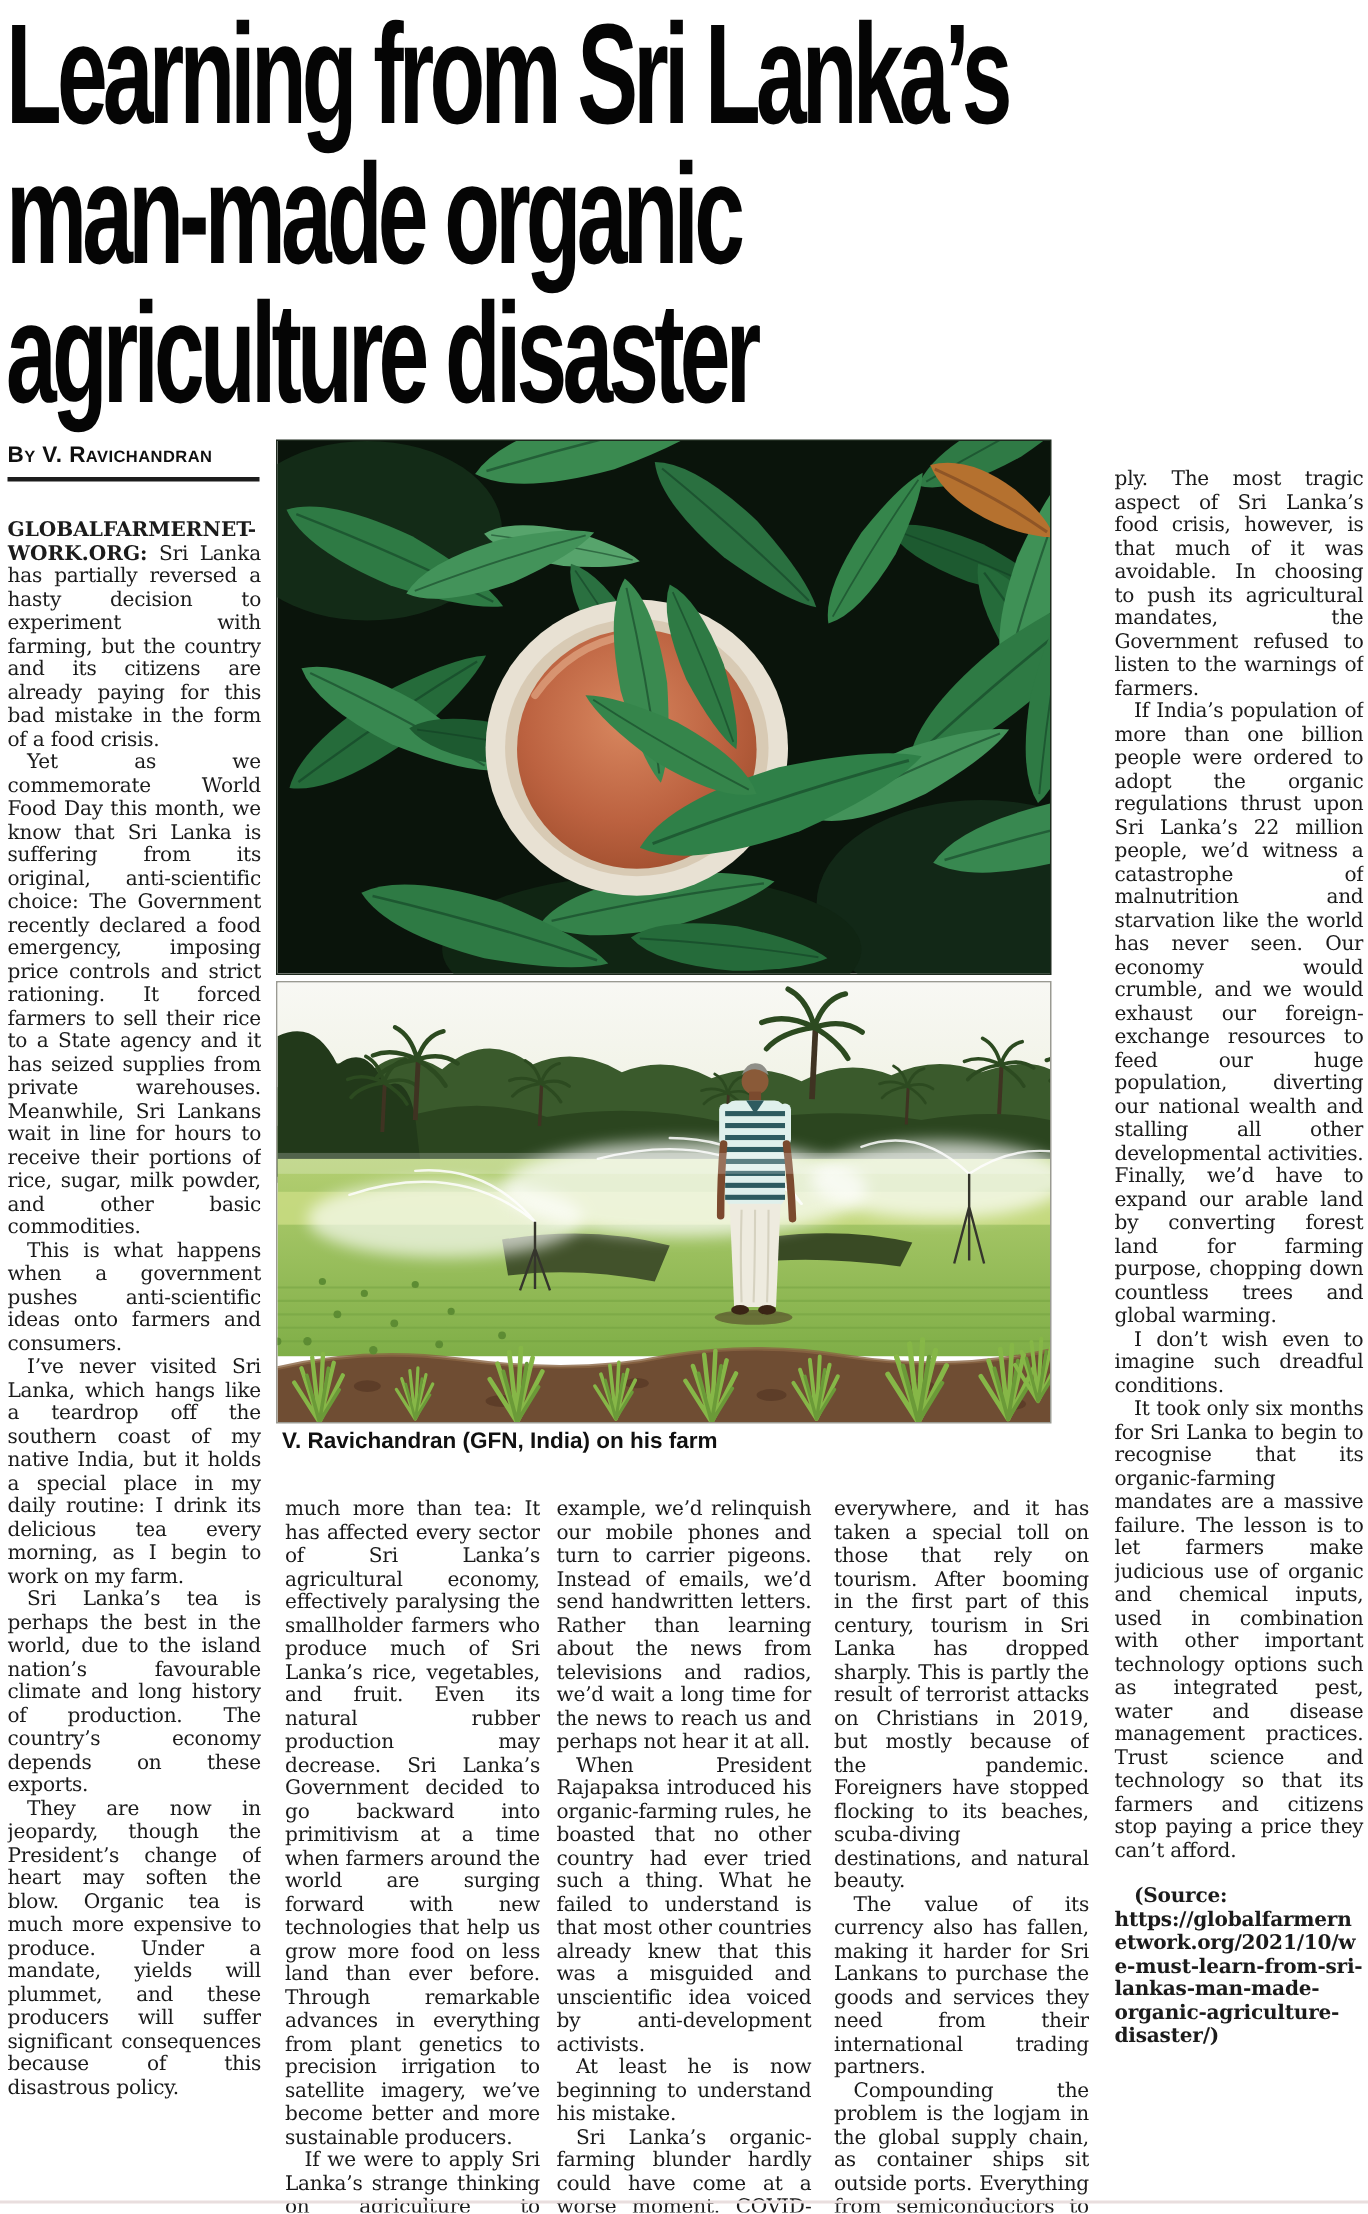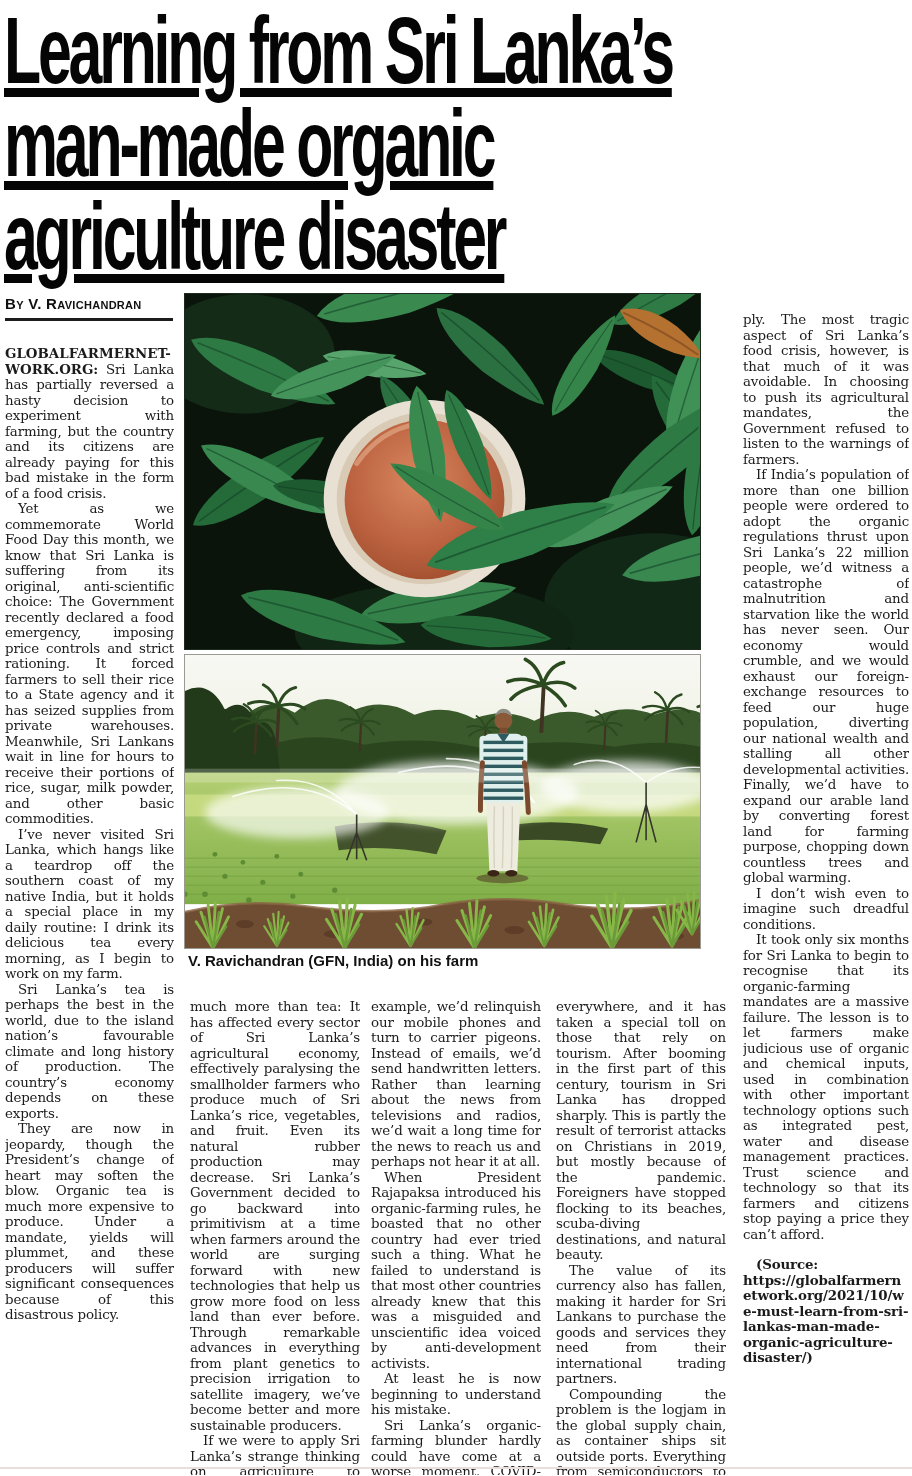--- a/index.html
+++ b/index.html
@@ -2,21 +2,21 @@
 <html lang="en"><head>
 <meta charset="utf-8">
 <style>
   * { margin:0; padding:0; box-sizing:border-box; }
   html,body { background:#ffffff; }
   body {
     position:relative; width:912px; height:1476px; overflow:hidden;
     font-family:"DejaVu Serif", serif; color:#141414;
   }
   
-  .headline { position:absolute; left:4px; top:4px; width:745px; color:#050505;text-decoration:underline; }
+  .headline { position:absolute; left:4px; top:4px; width:745px; color:#050505; }
   .hl-line {
     font-family:"Liberation Sans", sans-serif; font-weight:700;
     font-size:95px; line-height:93px; height:93px; letter-spacing:-5px;
     white-space:nowrap; transform:scaleX(0.64); transform-origin:0 0;
   }
   
   .byline {
     position:absolute; left:5px; top:295px; width:170px;
     font-family:"Liberation Sans", sans-serif; font-weight:700; font-size:15px;
     font-variant:small-caps; letter-spacing:0.3px; color:#101010;
@@ -56,20 +56,21 @@
   <div class="hl-line">man-made organic</div>
   <div class="hl-line">agriculture disaster</div>
 </div>
 
 <div class="byline">By V. Ravichandran</div>
 <div class="byline-rule"></div>
 
 <div class="col col-1">
   <p class="noindent"><span class="lead-bold">GLOBALFARMERNET-WORK.ORG:</span> <span>Sri Lanka has partially reversed a hasty decision to experiment with farming, but the country and its citizens are already paying for this bad mistake in the form of a food crisis.</span></p>
   <p>Yet as we commemorate World Food Day this month, we know that Sri Lanka is suffering from its original, anti-scientific choice: The Government recently declared a food emergency, imposing price controls and strict rationing. It forced farmers to sell their rice to a State agency and it has seized supplies from private warehouses. Meanwhile, Sri Lankans wait in line for hours to receive their portions of rice, sugar, milk powder, and other basic commodities.</p>
+  <p>This is what happens when a government pushes anti-scientific ideas onto farmers and consumers.</p>
   <p>I’ve never visited Sri Lanka, which hangs like a teardrop off the southern coast of my native India, but it holds a special place in my daily routine: I drink its delicious tea every morning, as I begin to work on my farm.</p>
   <p>Sri Lanka’s tea is perhaps the best in the world, due to the island nation’s favourable climate and long history of production. The country’s economy depends on these exports.</p>
   <p>They are now in jeopardy, though the President’s change of heart may soften the blow. Organic tea is much more expensive to produce. Under a mandate, yields will plummet, and these producers will suffer significant consequences because of this disastrous policy.</p>
 
 </div>
 
 <svg class="photo photo-tea" viewBox="0 0 516 356" preserveAspectRatio="none" xmlns="http://www.w3.org/2000/svg">
   <defs>
     <radialGradient id="teaGrad" cx="45%" cy="38%" r="70%">
       <stop offset="0%" stop-color="#d8875f"></stop>

